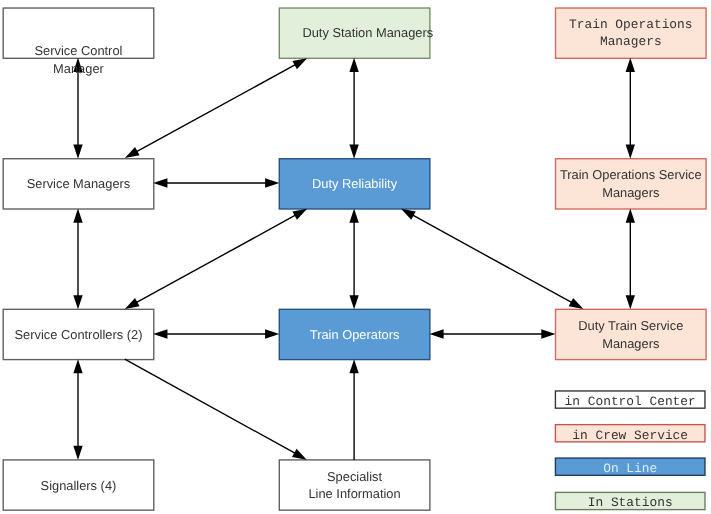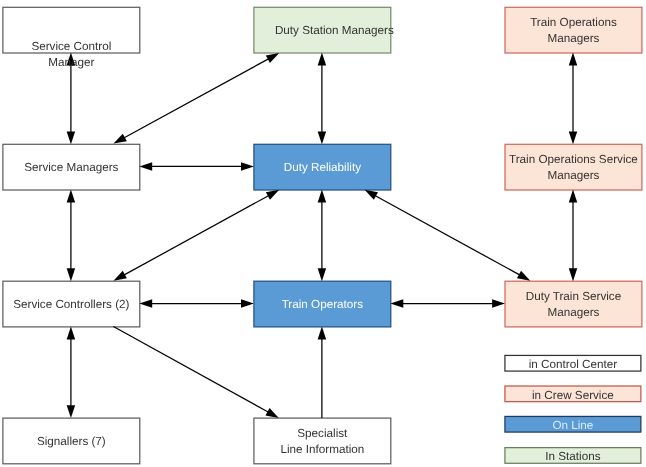--- a/index.html
+++ b/index.html
@@ -10,21 +10,21 @@
   #diagram{position:relative;width:646px;height:467px;}
   svg.edges{position:absolute;left:0;top:0;width:646px;height:467px;}
   svg.shapes{position:absolute;left:0;top:0;width:646px;height:467px;}
   .node{position:absolute;box-sizing:border-box;display:flex;transform:translateZ(0);
         align-items:center;justify-content:center;text-align:center;
         font-size:11.7px;line-height:15.7px;color:#333333;}
   .node span{display:block;padding:0 1px;position:relative;top:0.6px;}
   .node em{display:block;font-style:normal;white-space:nowrap;}
   .legend{position:absolute;box-sizing:border-box;display:flex;transform:translateZ(0);
           align-items:center;justify-content:center;text-align:center;
-          font-size:11.7px;line-height:12px;}
+          font-size:11.7px;line-height:12px;font-family:Liberation Mono, monospace;}
   .legend span{display:block;position:relative;top:1.8px;}
 </style>
 </head>
 <body>
 
 <div id="diagram">
   <svg class="shapes" viewBox="0 0 646 467">
       <rect x="2.9" y="7.3" width="136.9" height="45.7" fill="#ffffff" stroke="#5f5f5f" stroke-width="1.25"></rect>
       <rect x="253.9" y="7.3" width="136.9" height="45.7" fill="#e2efda" stroke="#788c6a" stroke-width="1.25"></rect>
       <rect x="505" y="7.3" width="136.9" height="45.7" fill="#fce4d6" stroke="#d06a5e" stroke-width="1.25"></rect>
@@ -121,21 +121,21 @@
         <span>
           <em>Service Control</em>
           <em>Manager</em>
         </span>
       </div>
       <div class="node" style="color: rgb(51, 51, 51); left: 253.275px; top: 6.675px; width: 138.15px; height: 46.95px; padding-left: 24px;">
         <span>
           <em>Duty Station Managers</em>
         </span>
       </div>
-      <div class="node" style="color: rgb(51, 51, 51); left: 504.375px; top: 6.675px; width: 138.15px; height: 46.95px;">
+      <div class="node" style="color: rgb(51, 51, 51); left: 504.375px; top: 6.675px; width: 138.15px; height: 46.95px; font-family: Liberation Mono, monospace;">
         <span>
           <em>Train Operations</em>
           <em>Managers</em>
         </span>
       </div>
       <div class="node" style="color: rgb(51, 51, 51); left: 2.275px; top: 143.675px; width: 138.15px; height: 46.95px;">
         <span>
           <em>Service Managers</em>
         </span>
       </div>
@@ -161,21 +161,21 @@
         </span>
       </div>
       <div class="node" style="color: rgb(51, 51, 51); left: 504.375px; top: 280.575px; width: 138.15px; height: 46.95px;">
         <span>
           <em>Duty Train Service</em>
           <em>Managers</em>
         </span>
       </div>
       <div class="node" style="color: rgb(51, 51, 51); left: 2.275px; top: 417.475px; width: 138.15px; height: 46.95px;">
         <span>
-          <em>Signallers (7)</em>
+          <em>Signallers (4)</em>
         </span>
       </div>
       <div class="node" style="color: rgb(51, 51, 51); left: 253.275px; top: 417.475px; width: 138.15px; height: 46.95px;">
         <span>
           <em>Specialist</em>
           <em>Line Information</em>
         </span>
       </div>
     </div>
   <div id="legend">

